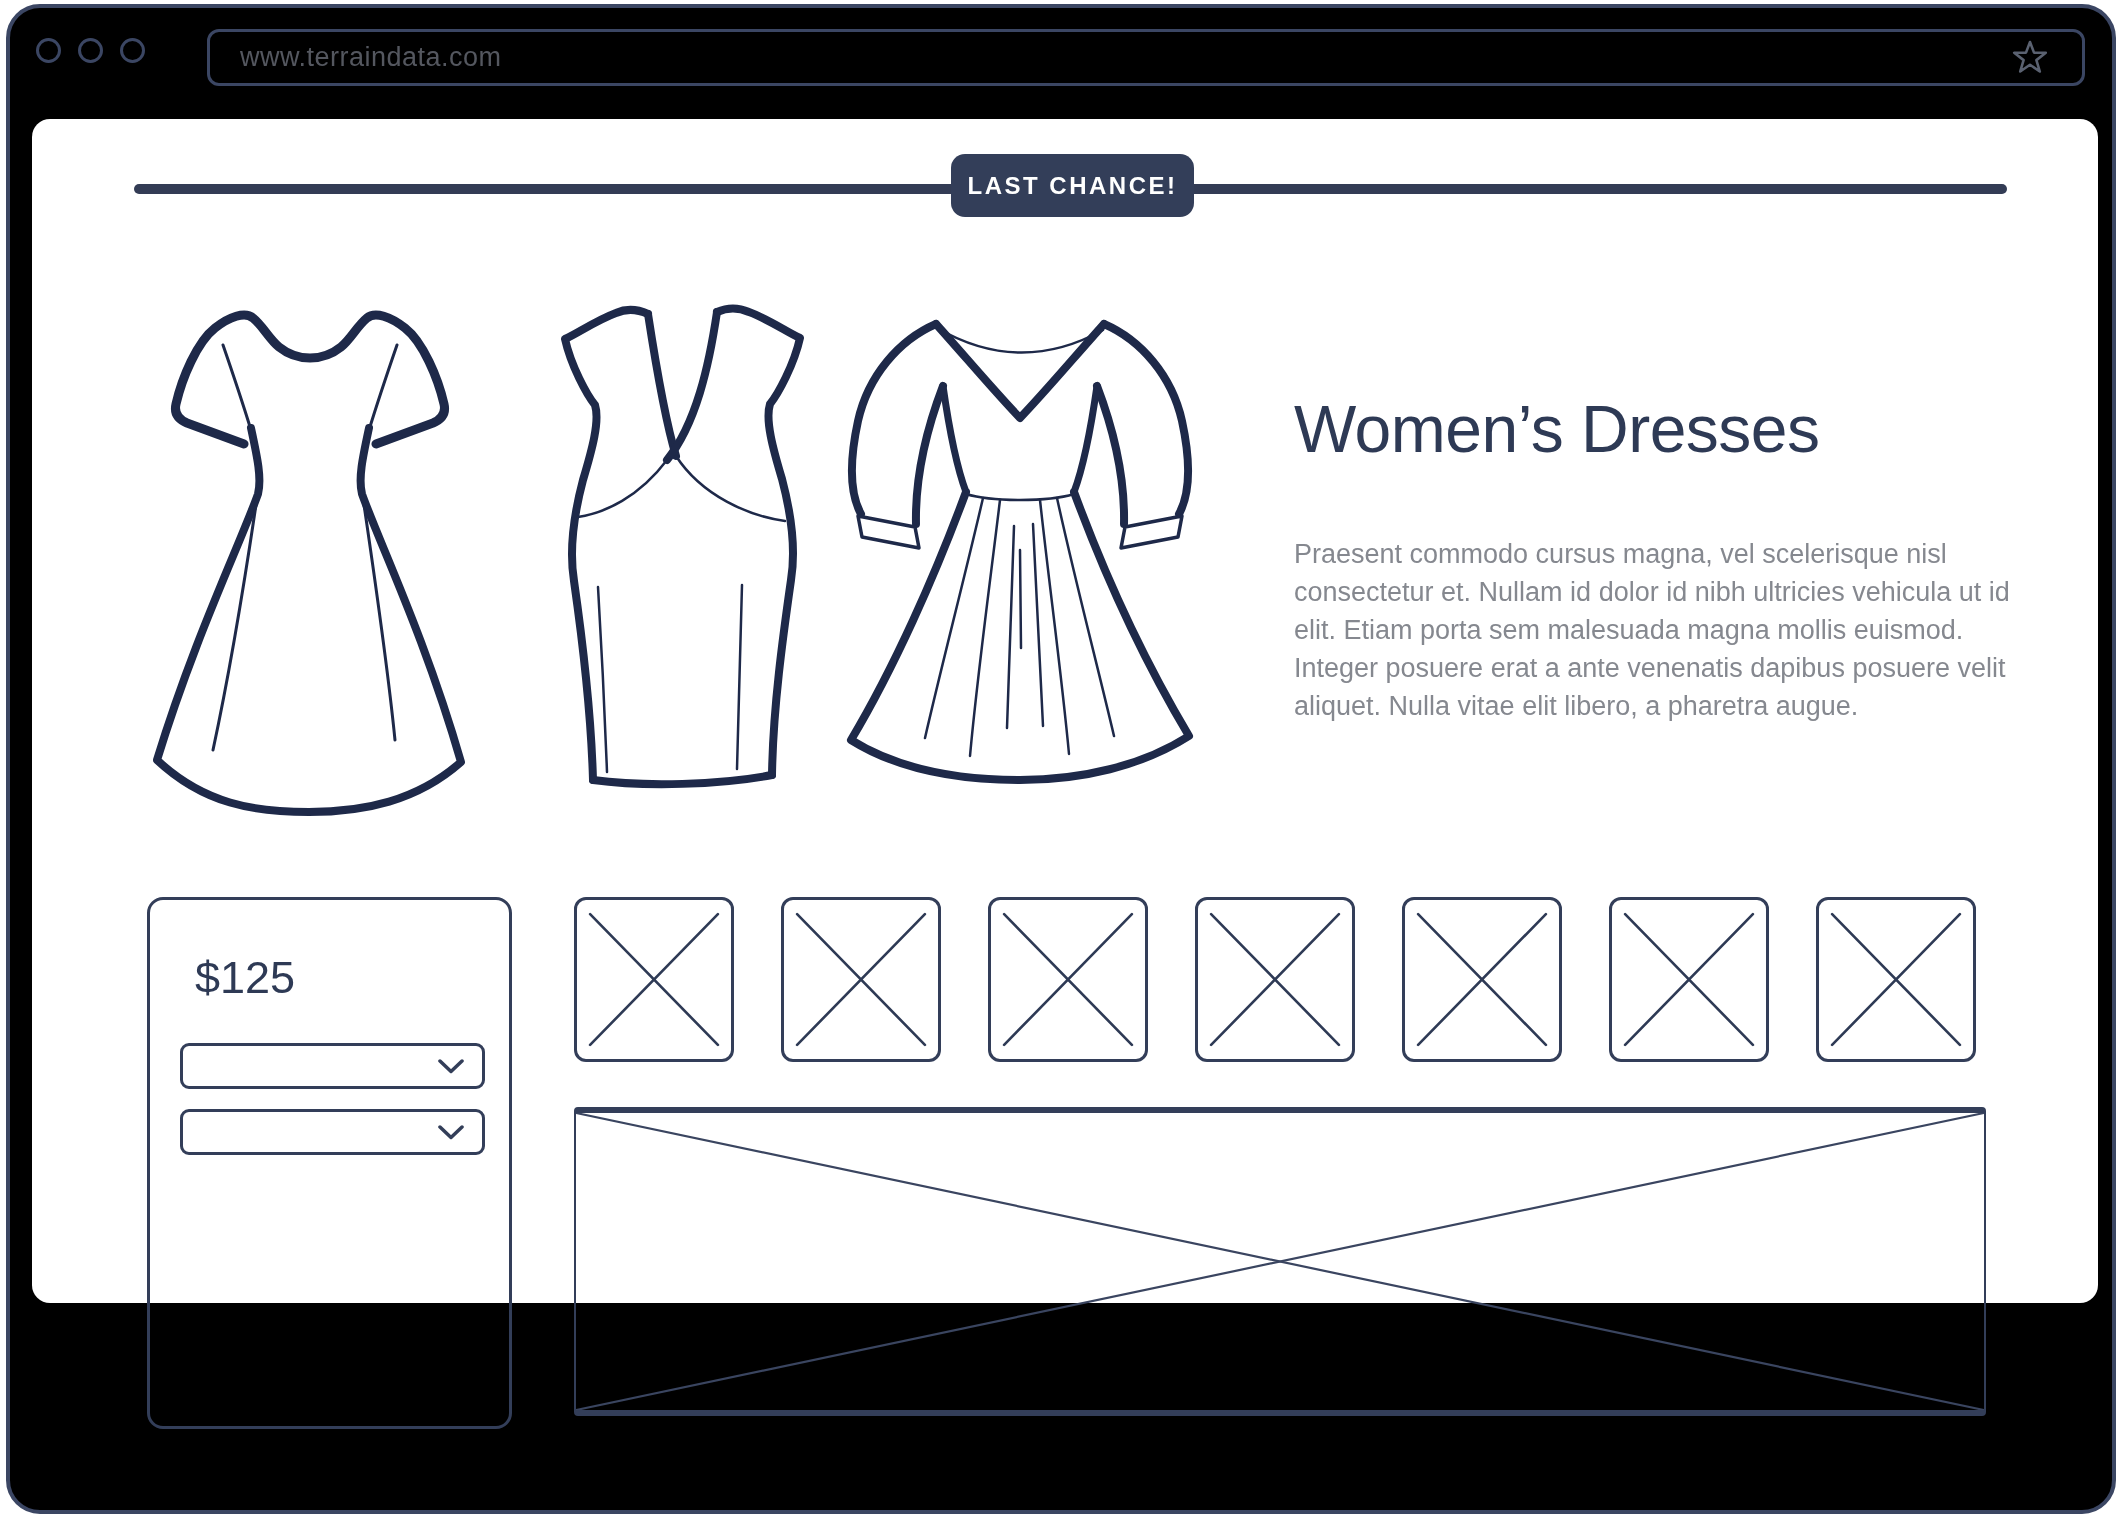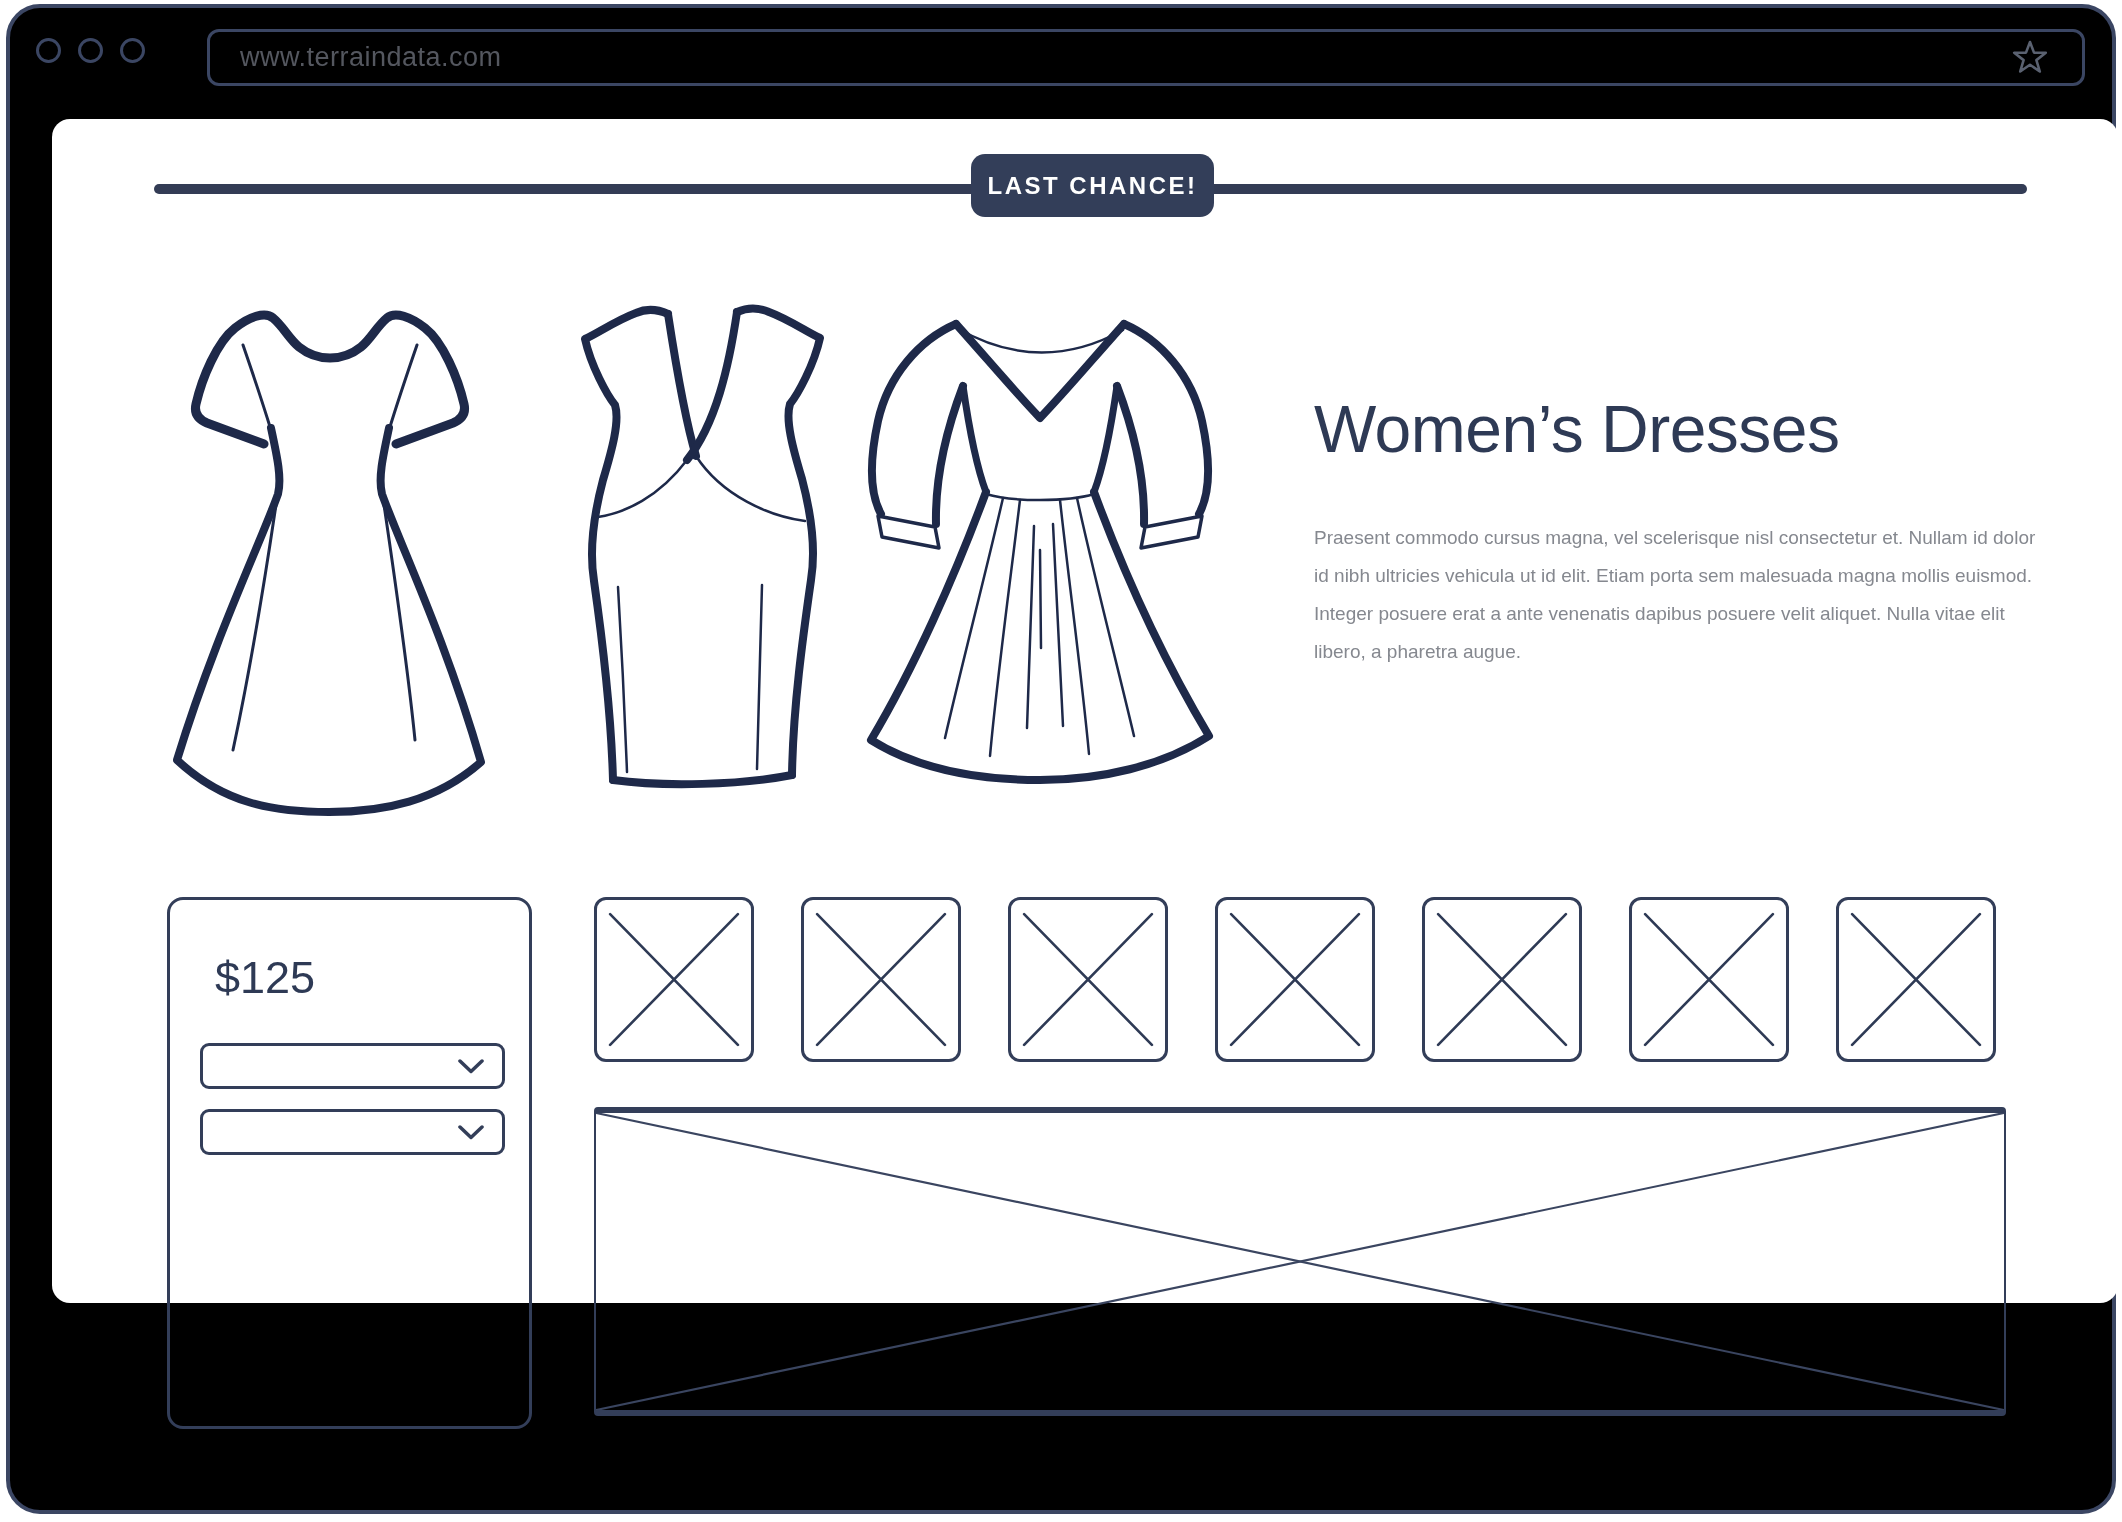--- a/index.html
+++ b/index.html
@@ -16,35 +16,35 @@
     background:var(--frame);border:4px solid var(--frame-border);border-radius:34px;}
   .controls{position:absolute;left:26px;top:30px;display:flex;gap:17px;}
   .dot{width:25px;height:25px;border:3.5px solid var(--frame-border);border-radius:50%;display:block;}
   .urlbar{position:absolute;left:197px;top:21px;width:1878px;height:57px;
     border:3px solid var(--frame-border);border-radius:12px;display:flex;align-items:center;
     padding:0 32px 0 30px;color:var(--url-text);font-size:27px;letter-spacing:.5px;}
   .urlbar .star{margin-left:auto;}
 
   
   .page{position:absolute;left:22px;top:111px;width:2066px;height:1184px;
-    background:var(--white);border-radius:18px;margin-left:20px;}
+    background:var(--white);border-radius:18px;}
   .rule{position:absolute;left:102px;top:65px;width:1873px;height:10px;
     border-radius:5px;background:var(--rule);}
   .badge{position:absolute;left:919px;top:35px;width:243px;height:63px;border-radius:14px;
     background:var(--navy);display:flex;align-items:center;justify-content:center;}
   .badge span{color:#fff;font-size:24px;font-weight:bold;letter-spacing:2.5px;}
 
   .dress{position:absolute;}
   .dress1{left:117px;top:185px;width:320px;height:520px;}
   .dress2{left:517px;top:185px;width:267px;height:522px;}
   .dress3{left:805px;top:177px;width:375px;height:541px;}
 
   .title{position:absolute;left:1262px;top:272px;font-size:66px;font-weight:500;
     color:var(--heading);letter-spacing:-.5px;}
-  .desc{position:absolute;left:1262px;top:400px;width:740px;font-size:19px;
+  .desc{position:absolute;left:1262px;top:416px;width:740px;font-size:27px;
     line-height:38px;color:var(--body-text);}
 
   
   .card{position:absolute;left:115px;top:778px;width:365px;height:532px;
     border:3.5px solid var(--navy);border-radius:16px;}
   .price{position:absolute;left:45px;top:52px;font-size:45px;font-weight:400;color:var(--heading);}
   .select{position:absolute;left:30px;width:305px;height:46px;border:3px solid var(--navy);
     border-radius:9px;display:flex;align-items:center;justify-content:flex-end;
     padding-right:18px;cursor:pointer;background:#fff;}
   .select-1{top:143px;}

